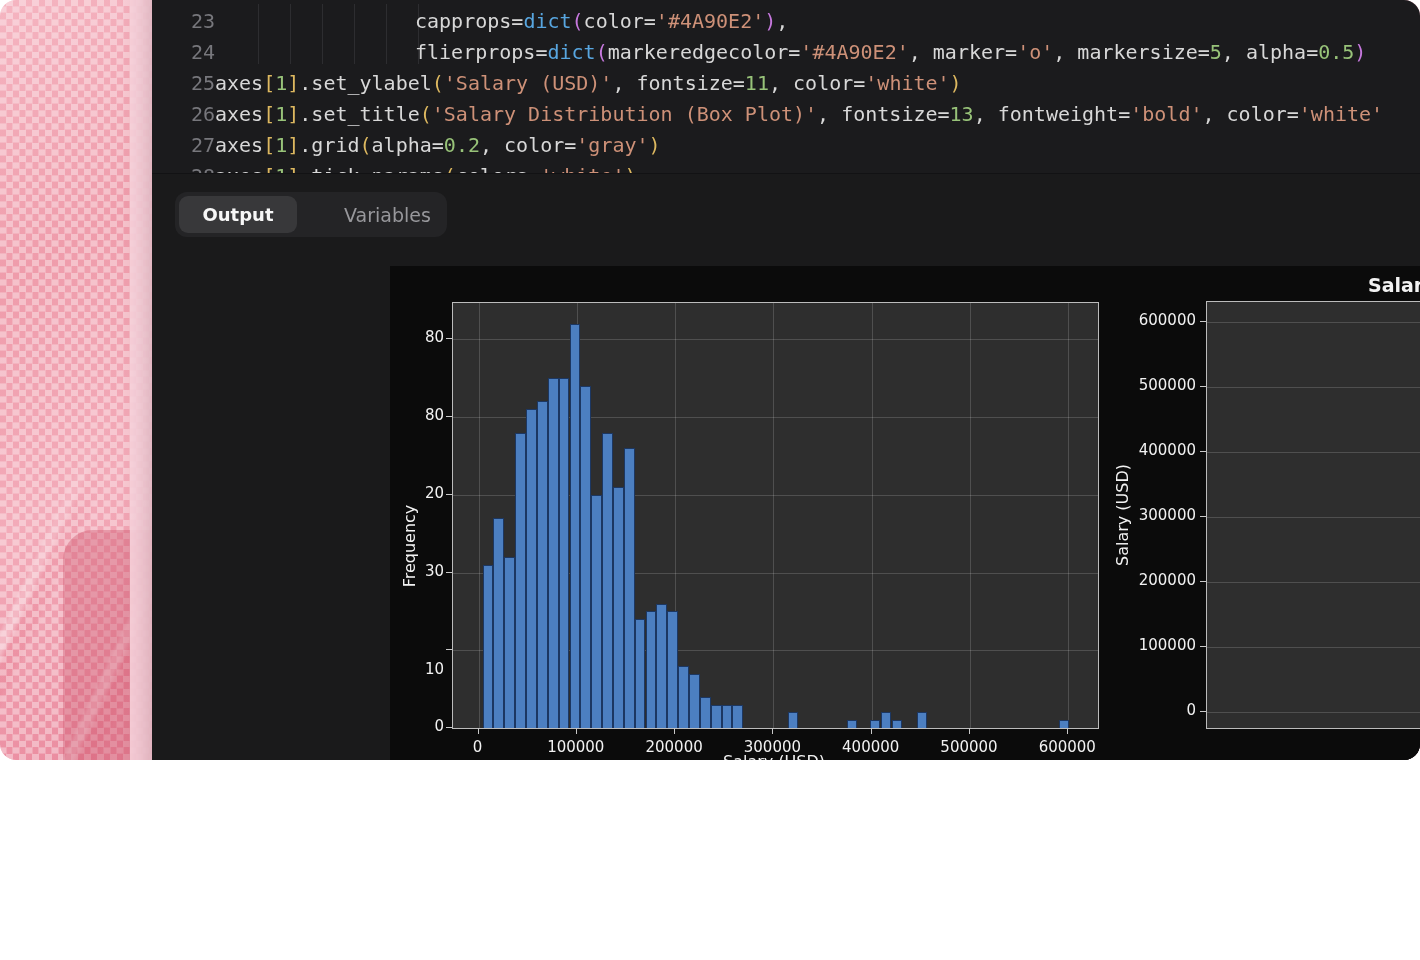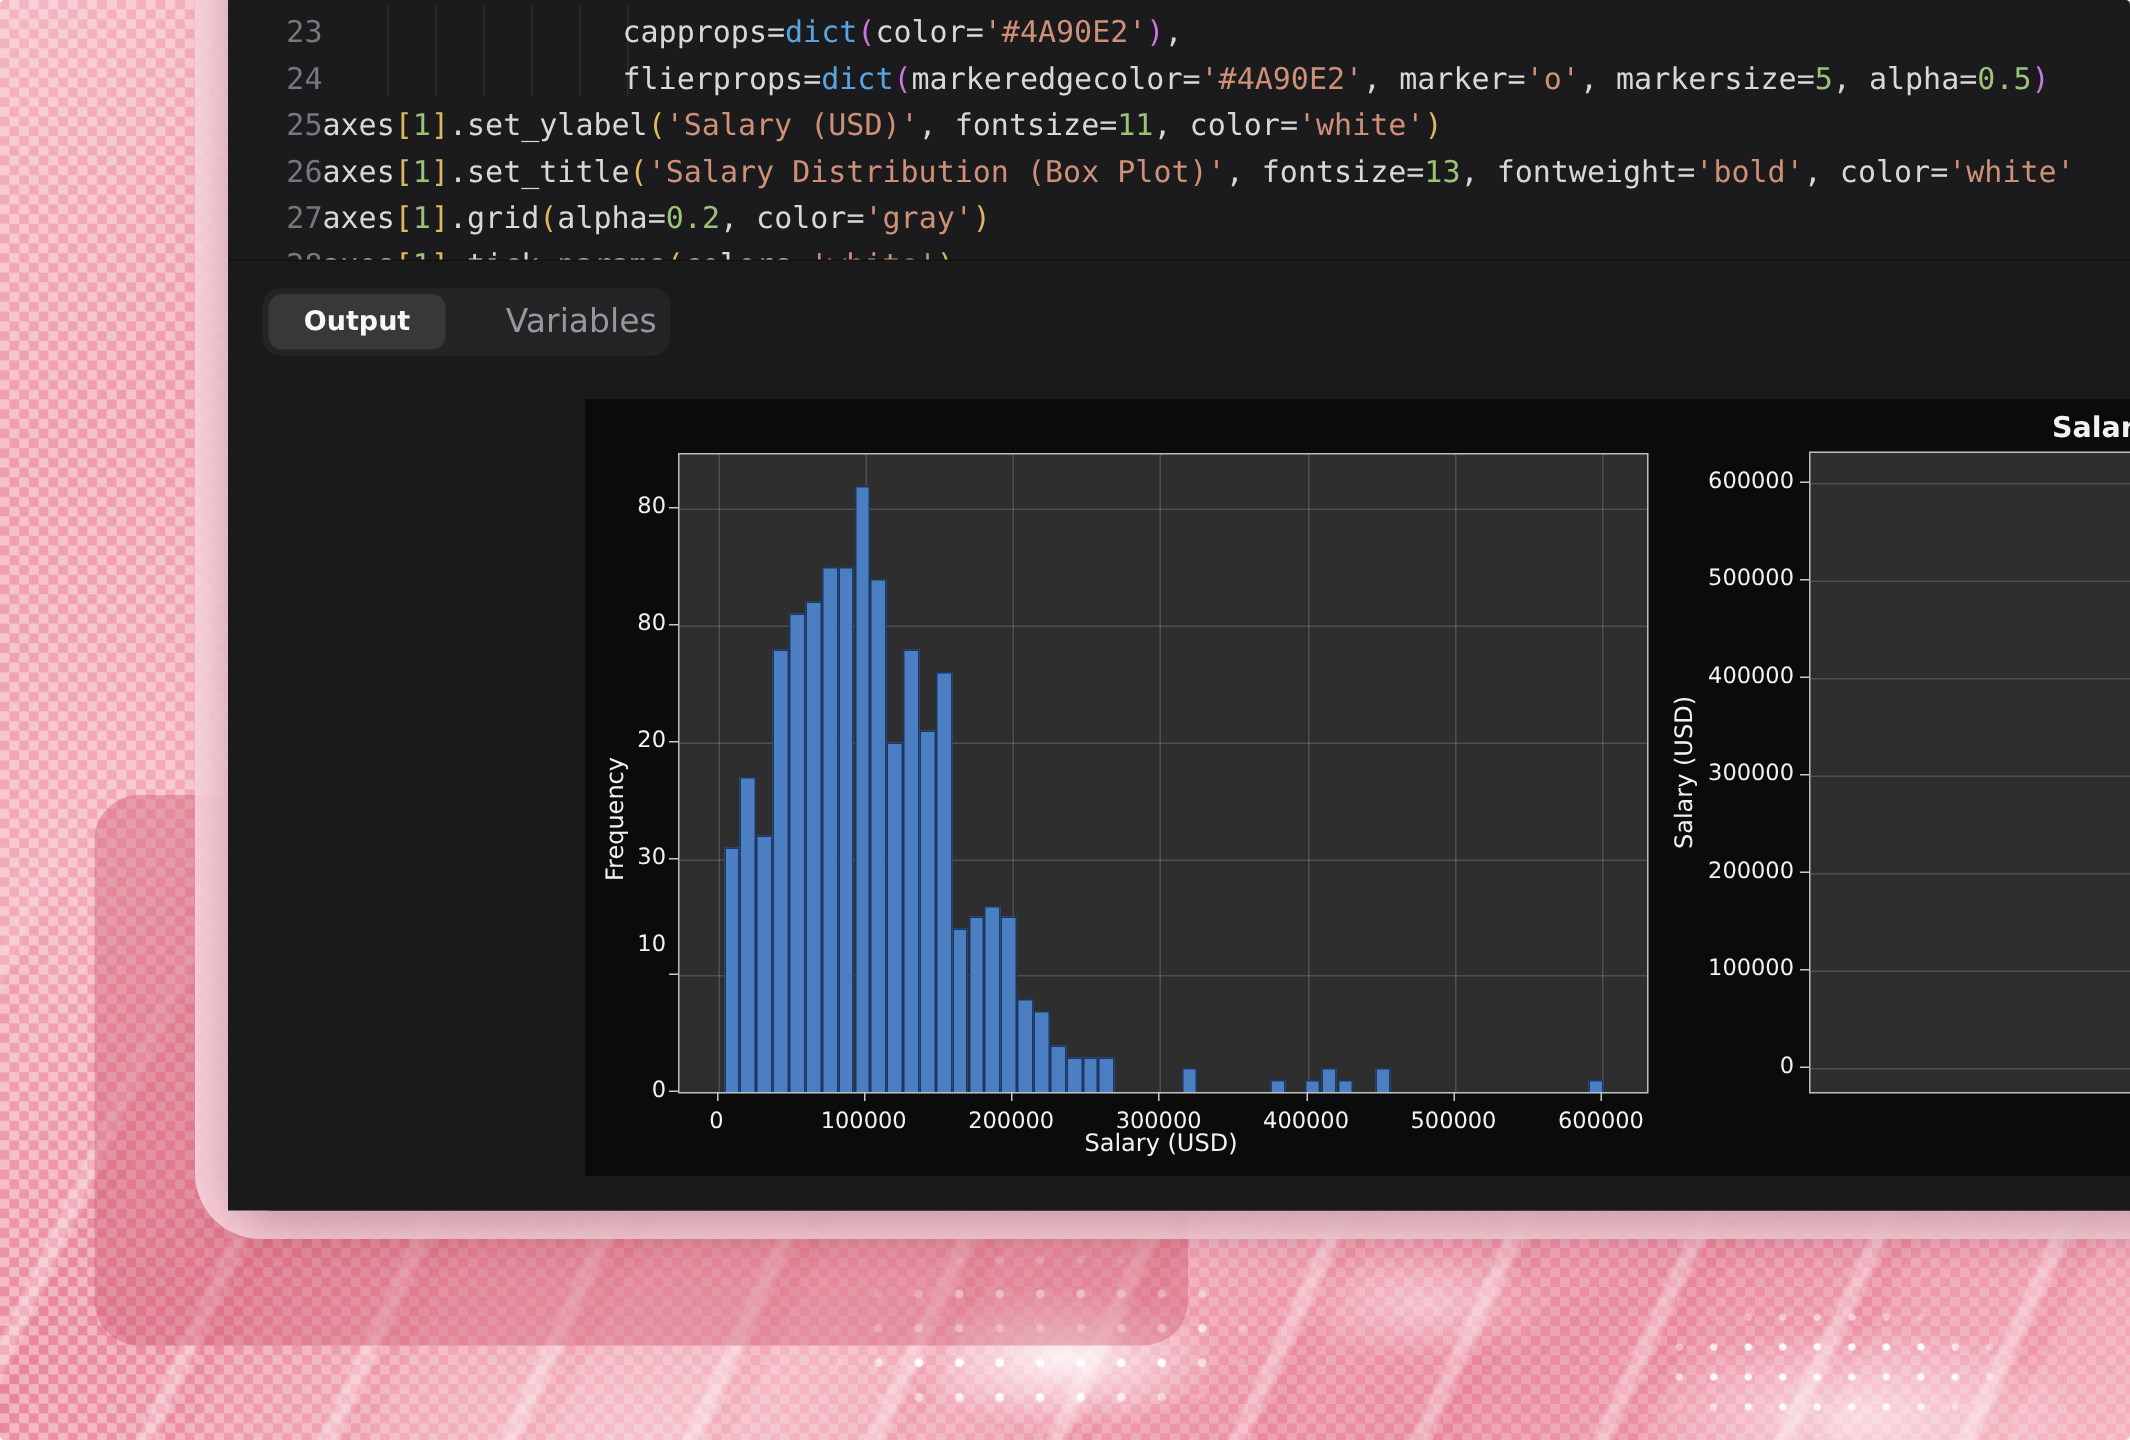--- a/index.html
+++ b/index.html
@@ -1,16 +1,16 @@
 <!DOCTYPE html>
 <html><head>
 <meta charset="utf-8">
 <style>
   html,body{margin:0;padding:0;background:#ffffff;}
-  .screen{position:relative;width:1420px;height:960px;border-radius:3px;overflow:hidden;
+  .screen{position:relative;width:1420px;height:760px;border-radius:16px;overflow:hidden;
           font-family:"DejaVu Sans", sans-serif;text-decoration:underline;}
   .abs{position:absolute;}
 
   
   .bg{inset:0;background:linear-gradient(150deg,#f5b5c1 0%,#ef9cab 18%,#f3abb9 34%,#ea8a9e 52%,
       #f2a9b7 68%,#e98ba0 84%,#f4b2bf 100%);}
   .marble{inset:0;background:
       radial-gradient(150px 70px at 710px 905px, rgba(255,255,255,.85), transparent 70%),
       radial-gradient(220px 90px at 1240px 945px, rgba(255,255,255,.6), transparent 70%),
       radial-gradient(130px 55px at 950px 870px, rgba(255,255,255,.4), transparent 70%),
@@ -54,21 +54,21 @@
   .cont .lt{padding-left:200px;}
   .guide{position:absolute;top:4px;height:60px;width:1px;background:#2d2d30;}
   .tok-d{color:#d8d8d8}.tok-s{color:#ce9178}.tok-n{color:#98c379}
   .tok-fn{color:#58a6e0}.tok-p1{color:#ddb860}.tok-p2{color:#c678dd}
 
   
   .tabbar{left:175px;top:192px;width:272px;height:45px;border-radius:12px;background:#242426;
       display:flex;align-items:center;padding:0 4px;box-sizing:border-box;}
   .tab-active{width:118px;height:37px;border-radius:9px;background:#38383a;color:#f7f7f7;
       font-weight:bold;font-size:18px;display:flex;align-items:center;justify-content:center;}
-  .tab-idle{flex:1;height:37px;color:#97979b;font-size:22px;display:flex;align-items:center;
+  .tab-idle{flex:1;height:37px;color:#97979b;font-size:19px;display:flex;align-items:center;
       justify-content:center;padding-left:35px;}
 
   
   .figure{left:390px;top:266px;width:1030px;height:518px;background:#0b0b0b;color:#f2f2f2;}
   .axes{position:absolute;background:#2e2e2e;border:1px solid #bcbcbc;box-sizing:content-box;}
   .plot-title{position:absolute;font-size:19px;font-weight:bold;white-space:nowrap;}
   .axis-label{position:absolute;font-size:16px;white-space:nowrap;}
   .rot{transform:rotate(-90deg);text-align:center;width:200px;height:20px;}
   .gl{position:absolute;background:rgba(255,255,255,.16);}
   .tick{position:absolute;background:#c9c9c9;}
@@ -182,21 +182,21 @@
         <div class="tlab" style="left: 337.4px; top: 472px; width: 90px; text-align: center;">300000</div>
         <div class="tick" style="left: 480.7px; top: 462px; width: 1px; height: 6px;"></div>
         <div class="tlab" style="left: 435.7px; top: 472px; width: 90px; text-align: center;">400000</div>
         <div class="tick" style="left: 579px; top: 462px; width: 1px; height: 6px;"></div>
         <div class="tlab" style="left: 534px; top: 472px; width: 90px; text-align: center;">500000</div>
         <div class="tick" style="left: 677.3px; top: 462px; width: 1px; height: 6px;"></div>
         <div class="tlab" style="left: 632.3px; top: 472px; width: 90px; text-align: center;">600000</div>
         <div class="tick" style="left: 56px; top: 461px; width: 6px; height: 1px;"></div>
         <div class="tlab" style="left: 4px; top: 451px; width: 50px; text-align: right;">0</div>
         <div class="tick" style="left: 56px; top: 383.2px; width: 6px; height: 1px;"></div>
-        <div class="tlab" style="left: 4px; top: 354px; width: 50px; text-align: right;">10</div>
+        <div class="tlab" style="left: 4px; top: 394px; width: 50px; text-align: right;">10</div>
         <div class="tick" style="left: 56px; top: 305.5px; width: 6px; height: 1px;"></div>
         <div class="tlab" style="left: 4px; top: 295.5px; width: 50px; text-align: right;">30</div>
         <div class="tick" style="left: 56px; top: 227.7px; width: 6px; height: 1px;"></div>
         <div class="tlab" style="left: 4px; top: 217.7px; width: 50px; text-align: right;">20</div>
         <div class="tick" style="left: 56px; top: 149.9px; width: 6px; height: 1px;"></div>
         <div class="tlab" style="left: 4px; top: 139.9px; width: 50px; text-align: right;">80</div>
         <div class="tick" style="left: 56px; top: 72.2px; width: 6px; height: 1px;"></div>
         <div class="tlab" style="left: 4px; top: 62.2px; width: 50px; text-align: right;">80</div>
         <div class="tick" style="left: 810px; top: 445px; width: 6px; height: 1px;"></div>
         <div class="tlab" style="left: 726px; top: 435px; width: 80px; text-align: right;">0</div>

